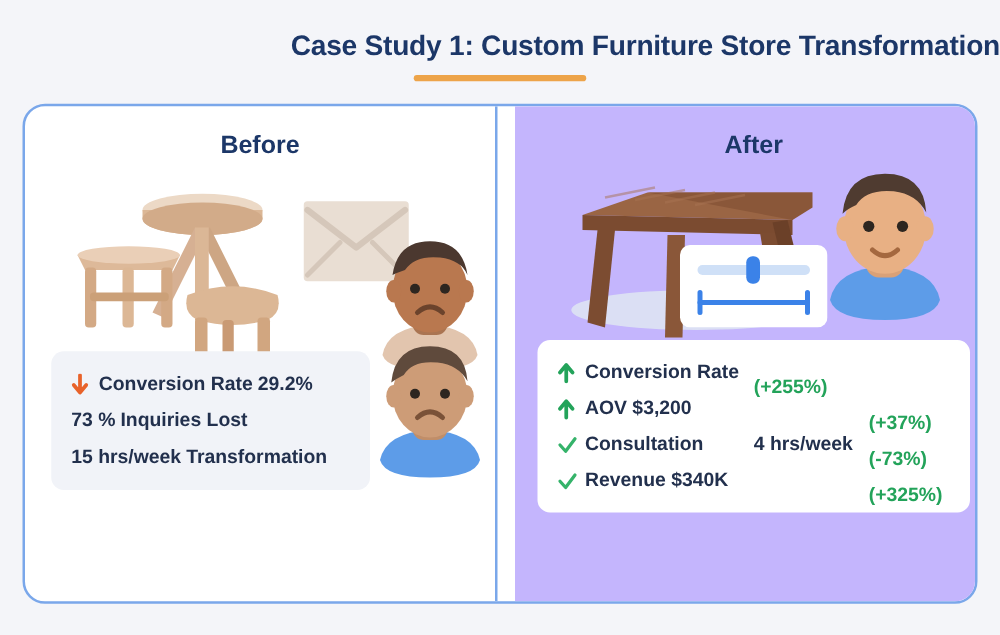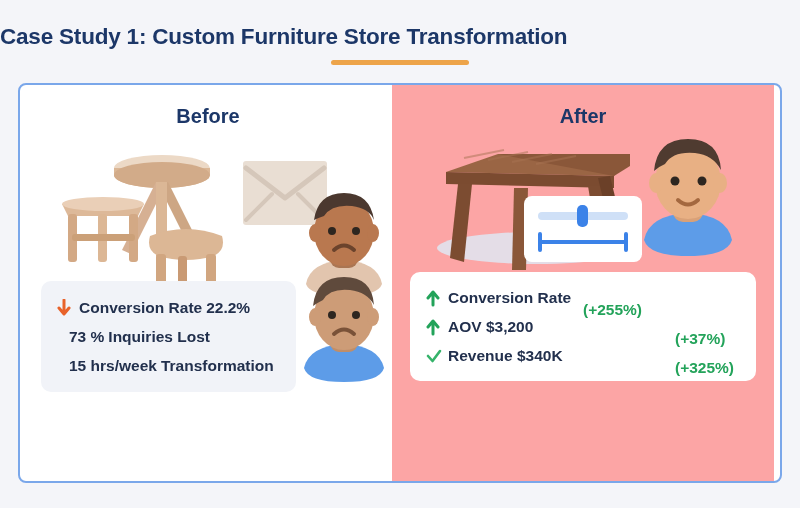--- a/index.html
+++ b/index.html
@@ -5,42 +5,42 @@
   html,body{margin:0;padding:0;}
   body{
     width:800px;height:508px;
     background:#f4f5f9;
     font-family:"Liberation Sans", sans-serif;
     overflow:hidden;
     position:relative;
   }
   
   .title-wrap{
-    position:absolute;left:0;top:24px;width:800px;text-align:left;
+    position:absolute;left:0;top:24px;width:800px;text-align:right;
   }
   .title{
     font-size:22.5px;font-weight:bold;color:#1c3768;letter-spacing:-0.2px;
     white-space:nowrap;
   }
   .title-rule{
     width:138px;height:5px;background:#eda44a;border-radius:3px;
     margin:10px auto 0 auto;
   }
   
   .card{
     position:absolute;left:18px;top:83px;width:764px;height:400px;
-    background:#ffffff;border:2px solid #7aa7ea;border-radius:8px;
+    background:#ffffff;border:2px solid #7aa7ea;border-radius:18px;
     box-sizing:border-box;overflow:hidden;
   }
   .divider{
     position:absolute;left:376px;top:0;width:2px;height:396px;background:#7aa7ea;
   }
   .panel{position:absolute;top:0;height:396px;}
   .panel-before{left:0;width:376px;}
-  .panel-after{left:372px;width:382px;background:#fca5a5;}
+  .panel-after{left:392px;width:382px;background:#c4b5fd;}
   .panel-head{
     text-align:center;font-size:20px;font-weight:bold;color:#1c3768;
     margin-top:20px;
   }
   
   .art{position:relative;width:100%;height:190px;}
   .art svg{position:absolute;}
   
   .metrics-before{
     position:absolute;left:21px;top:196px;width:255px;
@@ -49,21 +49,21 @@
   }
   .metrics-after{
     position:absolute;left:18px;top:187px;width:346px;
     background:#ffffff;border-radius:10px;padding:11px 0 11px 0;
     box-sizing:border-box;
   }
   .row{
     display:flex;align-items:center;height:29px;padding-left:16px;
     font-size:15.5px;color:#22304d;font-weight:bold;white-space:nowrap;
   }
-  .row.plain{padding-left:28px;}
+  .row.plain{padding-left:16px;}
   .ico{width:22px;flex:0 0 22px;display:flex;align-items:center;}
   .lab{flex:0 0 auto;}
   .after-row .lab{width:135px;}
   .after-row .val{width:92px;color:#22304d;}
   .after-row .delta{color:#23a35a;margin-top:25px;}
   .gapless{margin-left:4px;}
 </style>
 </head>
 <body>
 
@@ -134,21 +134,21 @@
     </div>
 
     <div class="metrics-before">
       <div class="row">
         <span class="ico">
           <svg width="14" height="18" viewBox="0 0 14 18">
               <path d="M7 1 v11 M2 9 l5 6 l5 -6" stroke="#e8622a" stroke-width="3" fill="none" stroke-linecap="round" stroke-linejoin="round"></path>
             </svg>
         </span>
         <span class="lab">Conversion Rate</span>
-        <span class="gapless">22.2%</span>
+        <span class="gapless">29.2%</span>
       </div>
       <div class="row plain">
         <span class="lab">73 %</span>
         <span class="gapless">Inquiries Lost</span>
       </div>
       <div class="row plain">
         <span class="lab">15 hrs/week</span>
         <span class="gapless">Transformation</span>
       </div>
     </div>
@@ -214,19 +214,29 @@
         <span class="lab">AOV  $3,200</span>
         <span class="val"></span>
         <span class="delta">(+37%)</span>
       </div>
       <div class="row after-row">
         <span class="ico">
           <svg width="16" height="16" viewBox="0 0 16 16">
               <path d="M2 8 l4.5 5 L14 3" stroke="#35b36a" stroke-width="2.6" fill="none" stroke-linecap="round" stroke-linejoin="round"></path>
             </svg>
         </span>
+        <span class="lab">Consultation</span>
+        <span class="val">4 hrs/week</span>
+        <span class="delta">(-73%)</span>
+      </div>
+      <div class="row after-row">
+        <span class="ico">
+          <svg width="16" height="16" viewBox="0 0 16 16">
+              <path d="M2 8 l4.5 5 L14 3" stroke="#35b36a" stroke-width="2.6" fill="none" stroke-linecap="round" stroke-linejoin="round"></path>
+            </svg>
+        </span>
         <span class="lab">Revenue $340K</span>
         <span class="val"></span>
         <span class="delta">(+325%)</span>
       </div>
     </div>
   </div>
 </div>
 
 </body></html>

